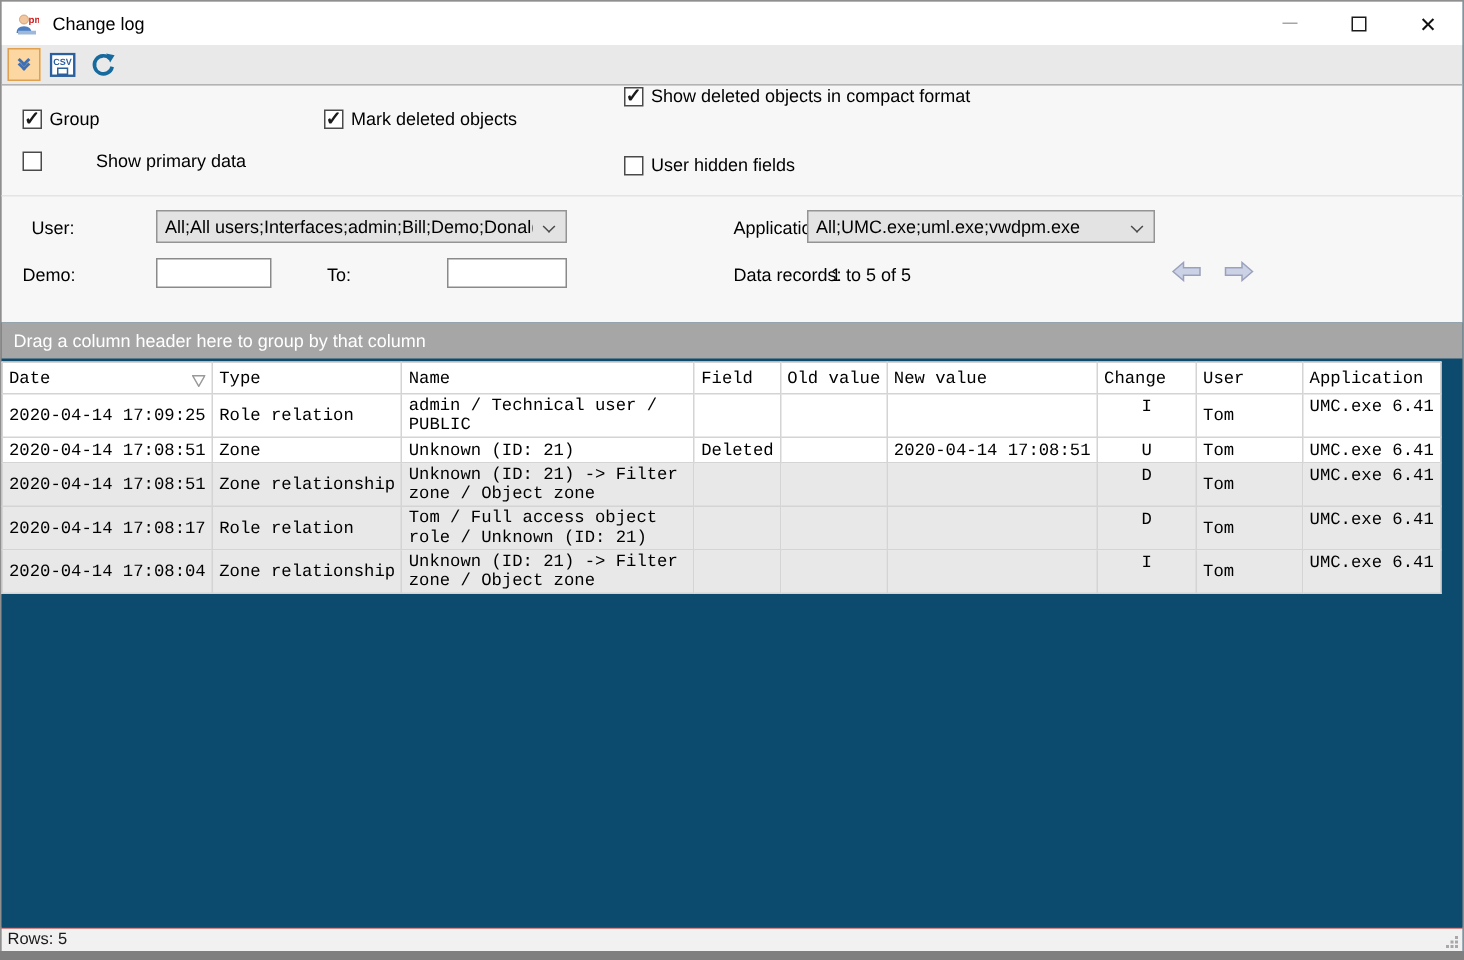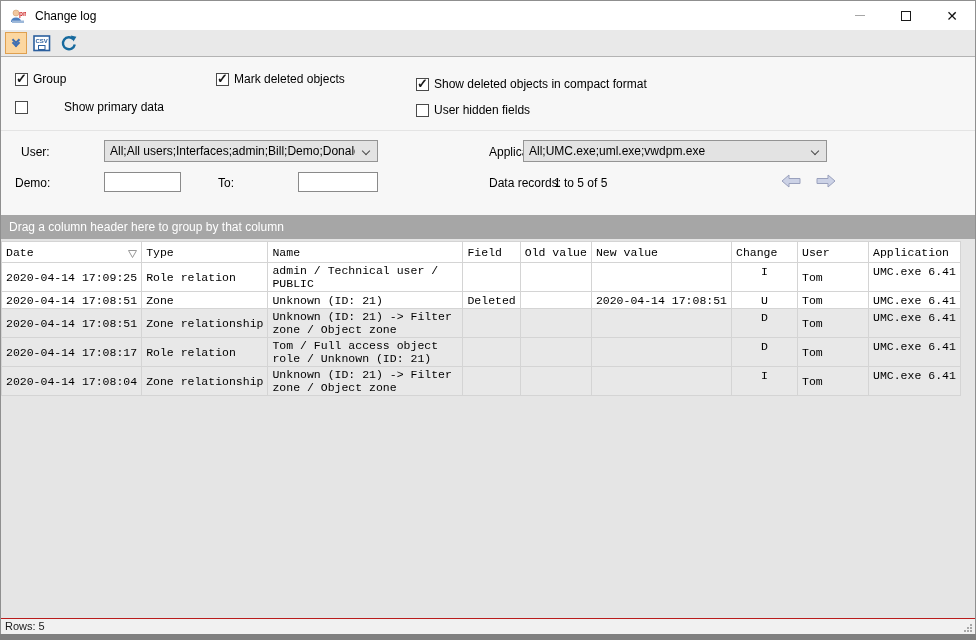--- a/index.html
+++ b/index.html
@@ -1,19 +1,19 @@
 <!DOCTYPE html>
 <html><head>
 <meta charset="utf-8">
 <style>
   * { box-sizing: border-box; margin: 0; padding: 0; }
   html,body { width: 976px; height: 640px; }
   body { font-family: "Liberation Sans", sans-serif; background: #fff; }
 
-  .window { position: relative; width: 976px; height: 640px; background: #e5e5e5;
+  .window { position: relative; width: 976px; height: 640px; background: #0c4a6e;
             overflow: hidden; box-shadow: inset 0 0 0 1px #8f8f8f; }
 
   
   .titlebar { position: absolute; left: 1px; top: 1px; right: 1px; height: 29px;
               background: #fff; display: flex; align-items: center; }
   .app-icon { margin-left: 9px; width: 16px; height: 16px; flex: none; }
   .title { margin-left: 9px; font-size: 12px; color: #000; }
   .win-controls { margin-left: auto; display: flex; height: 100%; }
   .win-btn { width: 46px; height: 100%; display: flex; align-items: center; justify-content: center; }
   .minimize-bar { width: 10px; height: 1px; background: #a6a6a6; }
@@ -134,21 +134,21 @@
   <div class="panel">
 
     <div class="cbx checked" style="left:14px; top:15px;">
       <span class="box"></span>
       <span>Group</span>
     </div>
     <div class="cbx checked" style="left:215px; top:15px;">
       <span class="box"></span>
       <span>Mark deleted objects</span>
     </div>
-    <div class="cbx checked" style="left:415px; top:20px;">
+    <div class="cbx checked" style="left:415px; top:0;">
       <span class="box"></span>
       <span>Show deleted objects in compact format</span>
     </div>
     <div class="cbx" style="left:14px; top:43px;gap:36px;">
       <span class="box"></span>
       <span>Show primary data</span>
     </div>
     <div class="cbx" style="left:415px; top:46px;">
       <span class="box"></span>
       <span>User hidden fields</span>
@@ -156,21 +156,21 @@
 
     <div class="sep"></div>
 
     <span class="pos" style="left:20px; top:88px;">User:</span>
     <div class="combobox" style="left:103px; top:83px; width:274px;">
       <span class="cb-text">All;All users;Interfaces;admin;Bill;Demo;Donald;Fred;</span>
       <span class="chevron"></span>
     </div>
 
     <span class="pos" style="left:488px; top:88px;">Application:</span>
-    <div class="combobox" style="left:522px; top:83px; width:304px;">
+    <div class="combobox" style="left:537px; top:83px; width:232px;">
       <span class="cb-text">All;UMC.exe;uml.exe;vwdpm.exe</span>
       <span class="chevron"></span>
     </div>
 
     <span class="pos" style="left:14px; top:119px;">Demo:</span>
     <input class="textbox" style="left: 103px; top: 115px; width: 77px;" value="">
     <span class="pos" style="left:217px; top:119px;">To:</span>
     <input class="textbox" style="left: 297px; top: 115px; width: 80px;" value="">
 
     <span class="pos" style="left:488px; top:119px;">Data records:</span>

